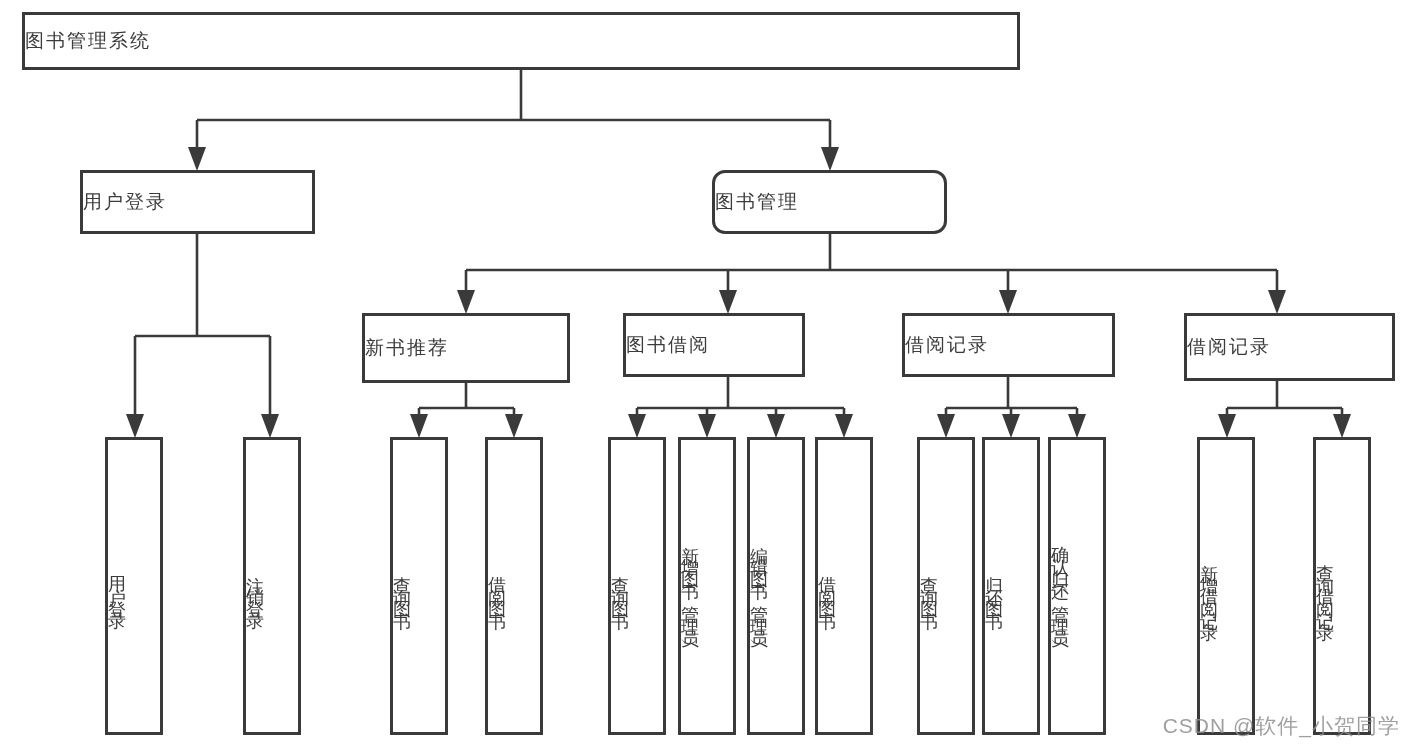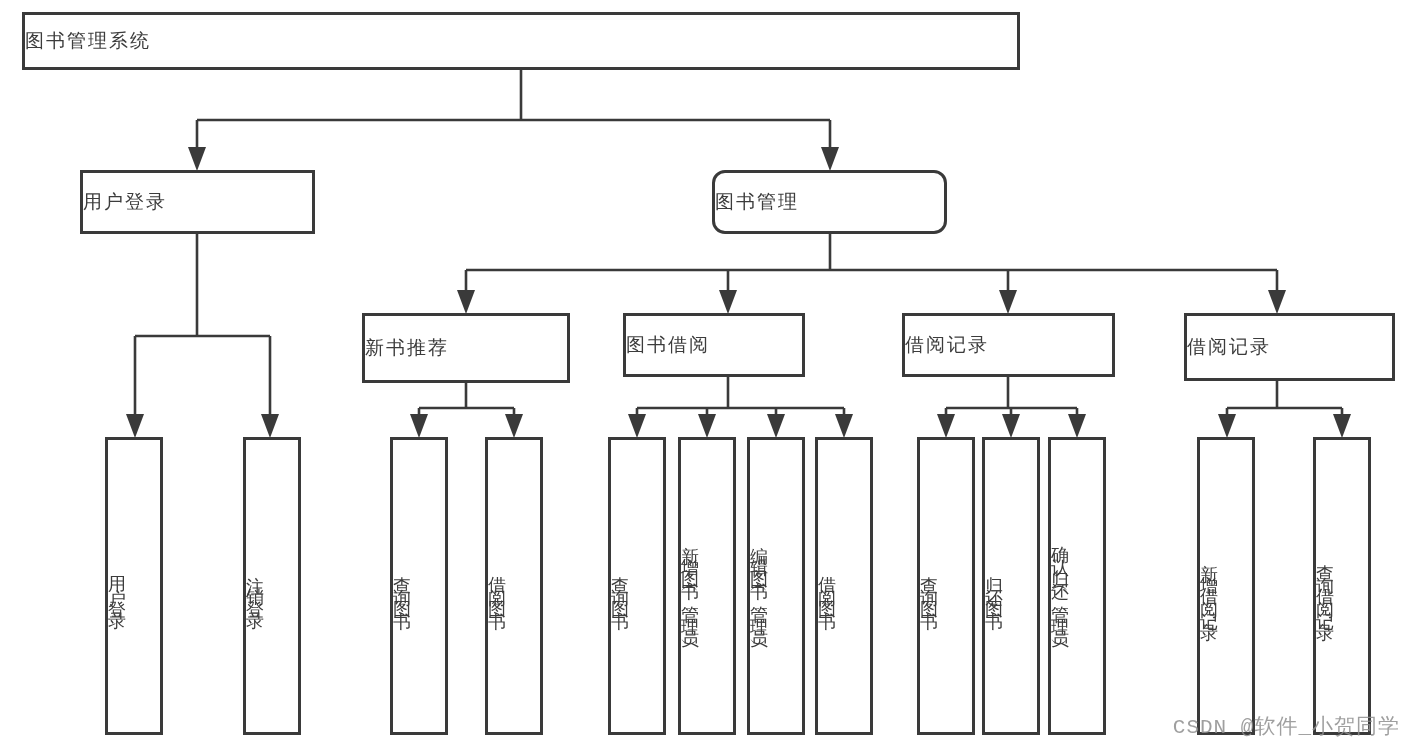--- a/index.html
+++ b/index.html
@@ -51,21 +51,20 @@
   }
   .watermark {
     position: absolute;
     right: 5px;
     top: 712px;
     font-size: 21px;
     color: #8f8f8f;
     opacity: 0.85;
     letter-spacing: 1px;
     white-space: nowrap;
-    font-family: Liberation Mono, monospace;
   }
 </style>
 </head>
 <body>
 
 <div class="canvas">
 
   <svg class="connectors" viewBox="0 0 1405 747" xmlns="http://www.w3.org/2000/svg" fill="none" stroke="#3a3a3a" stroke-width="2.6">
 
     <g>

